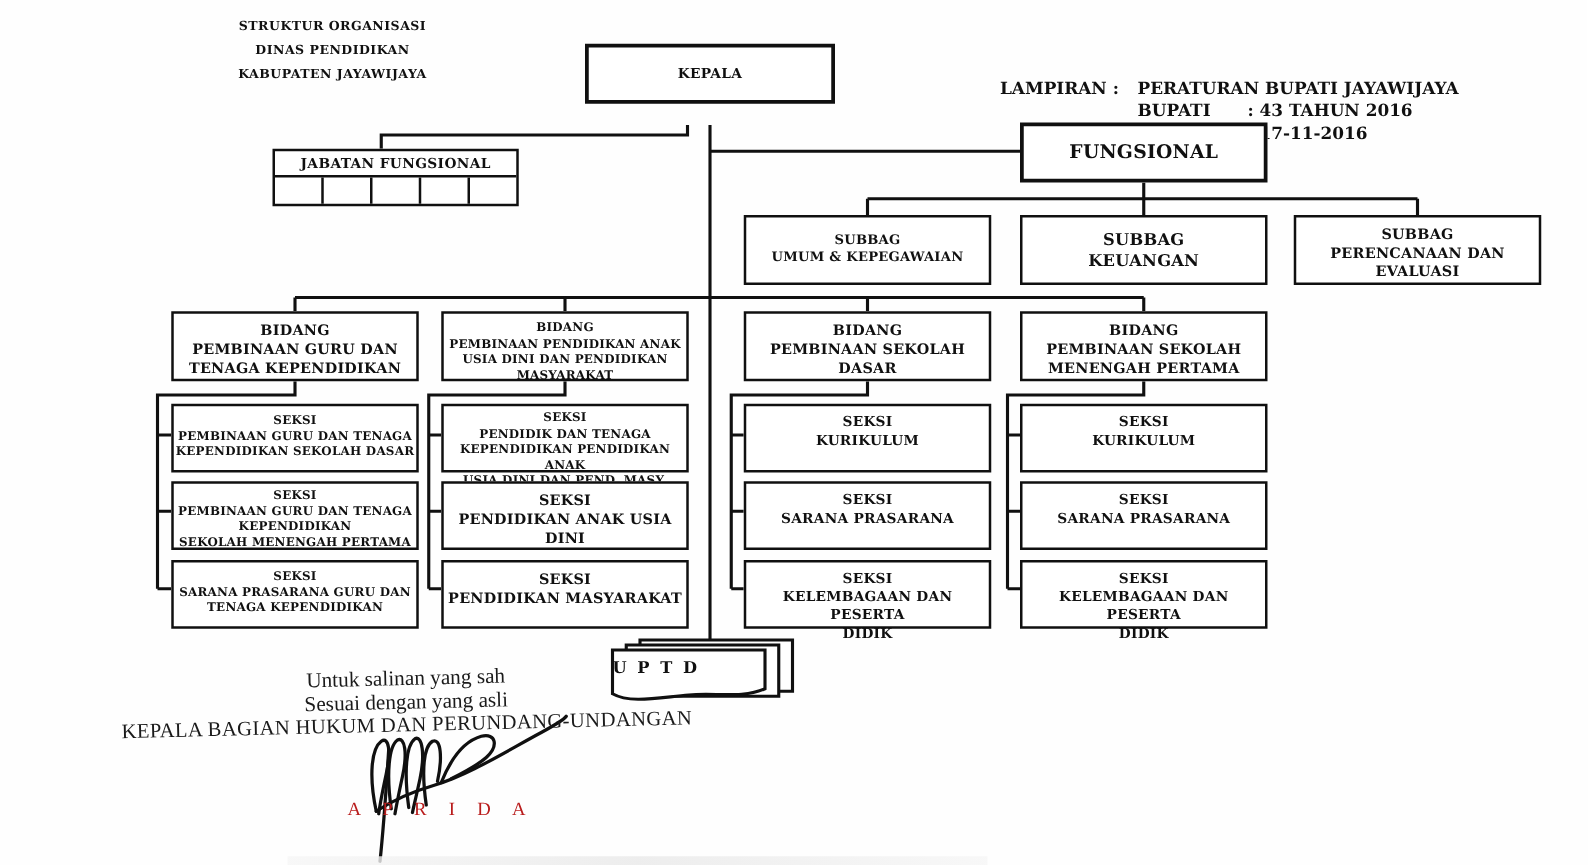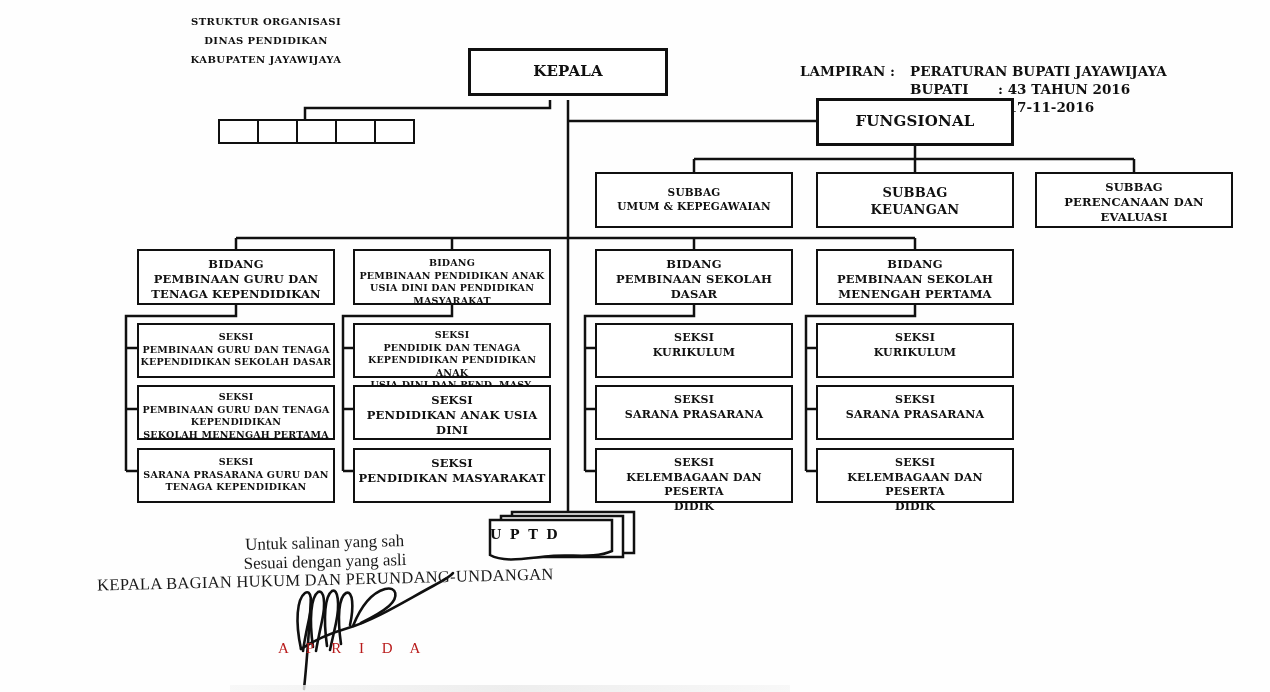--- a/index.html
+++ b/index.html
@@ -117,23 +117,24 @@
       <span class="c2">BUPATI</span>
       <span>: 43 TAHUN 2016</span>
     </div>
     <div class="row">
       <span class="c1"></span>
       <span class="c2">TANGGAL</span>
       <span>: 17-11-2016</span>
     </div>
   </div>
 
-  <div class="box vcenter thick" style="left:468px;top:48px;width:200px;height:48px;font-size:15px">KEPALA</div>
+  <div class="box vcenter thick" style="left:468px;top:35px;width:200px;height:48px;font-size:11px">KEPALA</div>
 
   <div class="jf" style="left:218px;top:119px;width:197px">
+    <div class="jf-label">JABATAN FUNGSIONAL</div>
     <div class="jf-cells" id="jf-cells">
         <div class="jf-cell"></div>
         <div class="jf-cell"></div>
         <div class="jf-cell"></div>
         <div class="jf-cell"></div>
         <div class="jf-cell"></div>
       </div>
   </div>
 
   <div class="box vcenter thick" style="left:816px;top:98px;width:198px;height:48px;font-size:15px">FUNGSIONAL</div>

